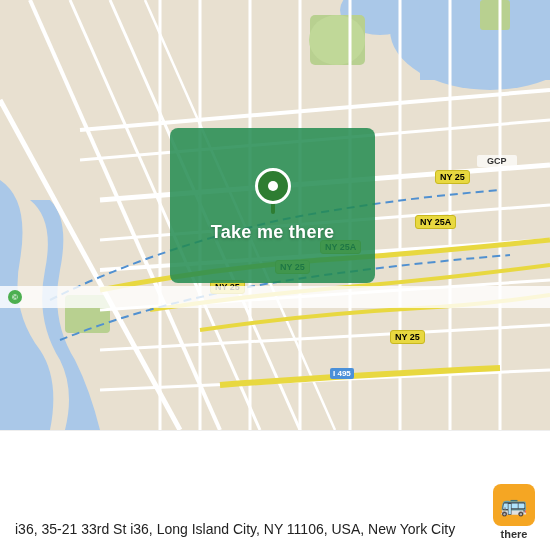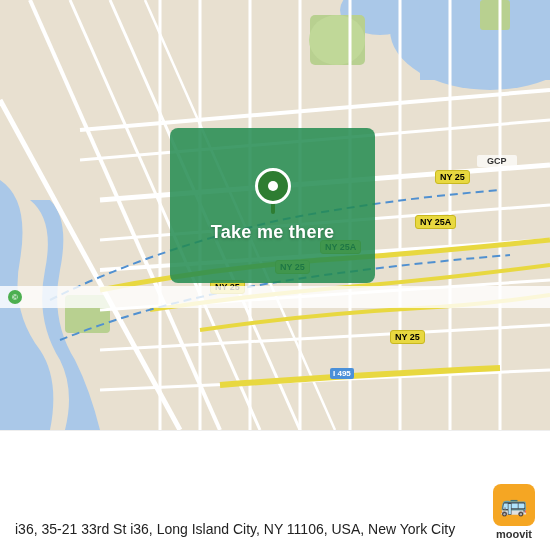--- a/index.html
+++ b/index.html
@@ -280,15 +280,15 @@
 </div>
 
 <div id="info-bar">
   <div class="info-text">
     <span class="info-address">i36, 35-21 33rd St i36, Long Island City, NY 11106, USA, New York City</span>
   </div>
   <div class="moovit-logo">
     <div class="moovit-icon">
       <span>🚌</span>
     </div>
-    <span class="moovit-text">moovit</span>
+    <span class="moovit-text">there</span>
   </div>
 </div>
 
 </body></html>

